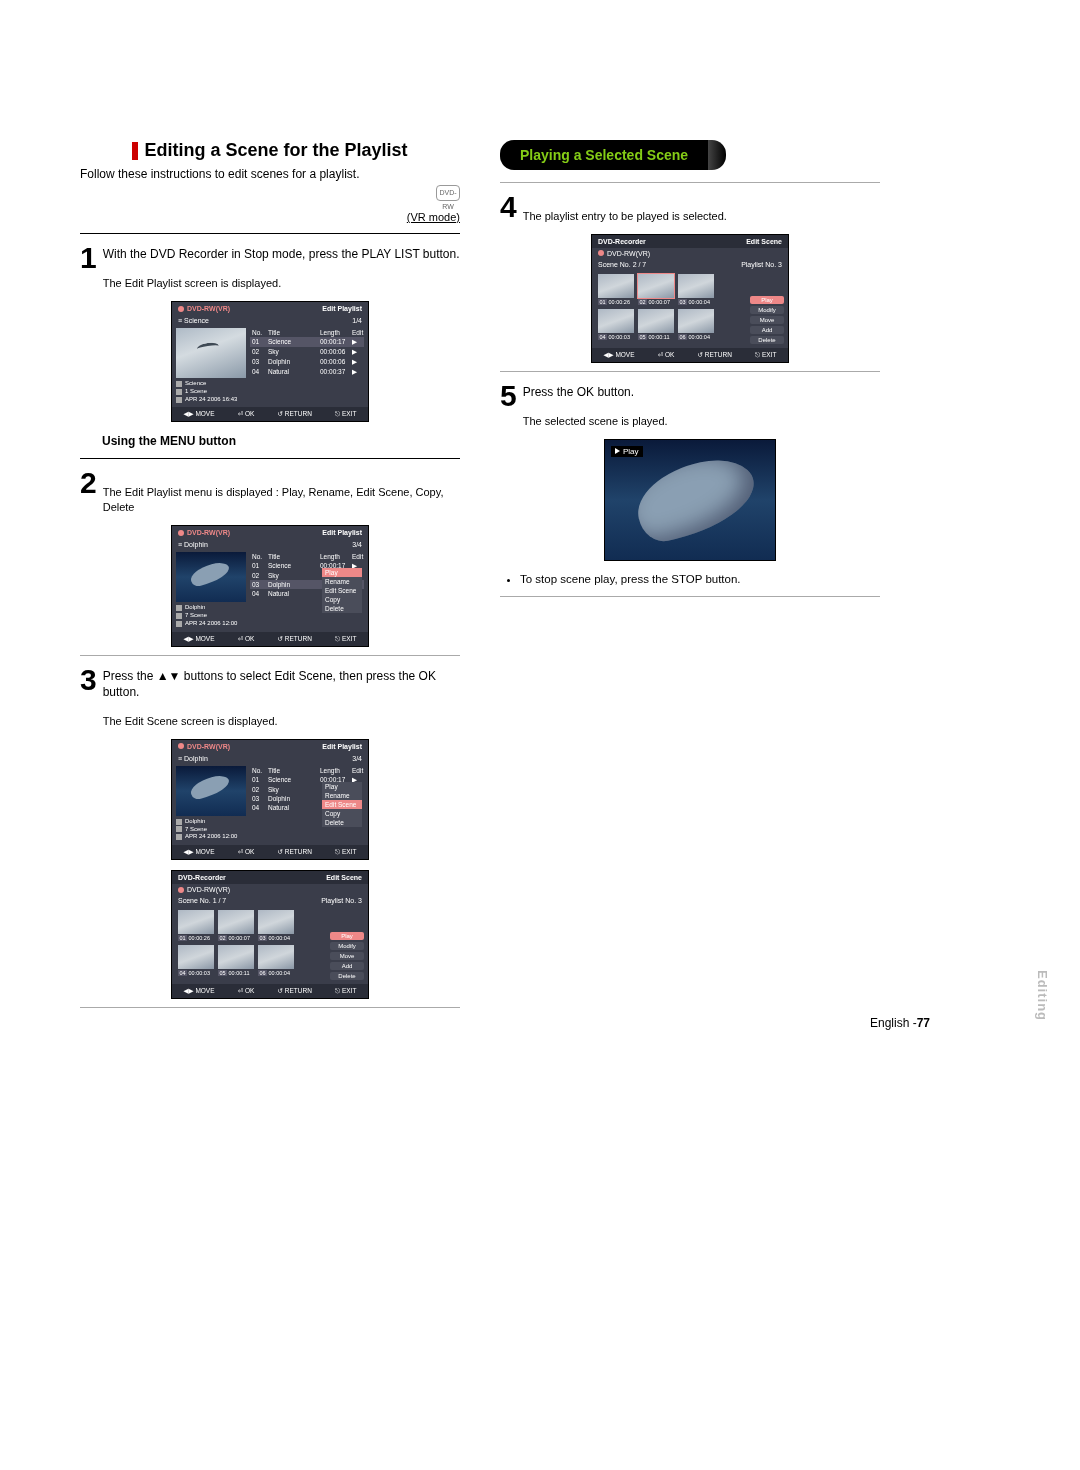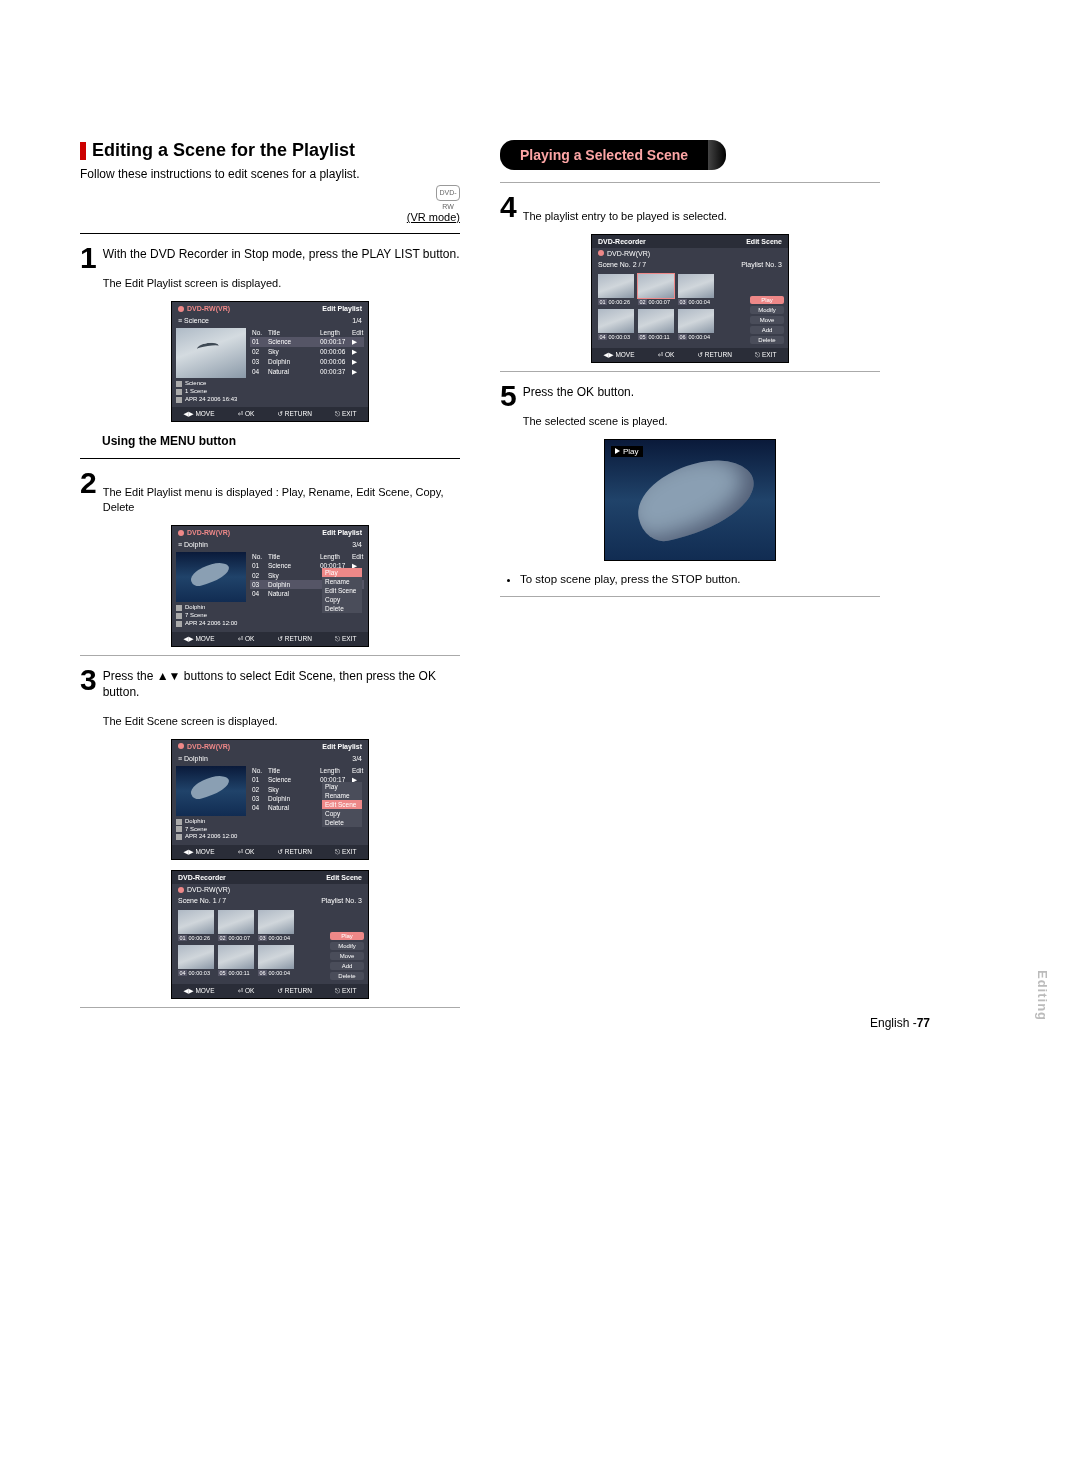--- a/index.html
+++ b/index.html
@@ -24,20 +24,21 @@
   .col-right {
     width: 380px;
   }
   .section-title {
     font-size: 18px;
     font-weight: bold;
     margin-bottom: 6px;
     display: flex;
     align-items: center;
     gap: 6px;
+    justify-content: center;
   }
   .red-bar {
     display: inline-block;
     width: 6px;
     height: 18px;
     background: #c00;
   }
   .intro-text {
     font-size: 12px;
     margin: 6px 0 4px 0;
@@ -102,21 +103,21 @@
     line-height: 1.45;
   }
   ul.bullets li { margin-bottom: 3px; }
   .pill {
     display: flex;
     align-items: center;
     margin-bottom: 12px;
   }
   .pill-body {
     background: #000;
-    color: #fca5a5;
+    color: #84cc16;
     font-weight: bold;
     font-size: 14px;
     padding: 7px 20px;
     border-radius: 14px 0 0 14px;
   }
   .pill-cap {
     width: 18px;
     height: 30px;
     background: linear-gradient(to right,#444,#000);
     border-radius: 0 14px 14px 0;

